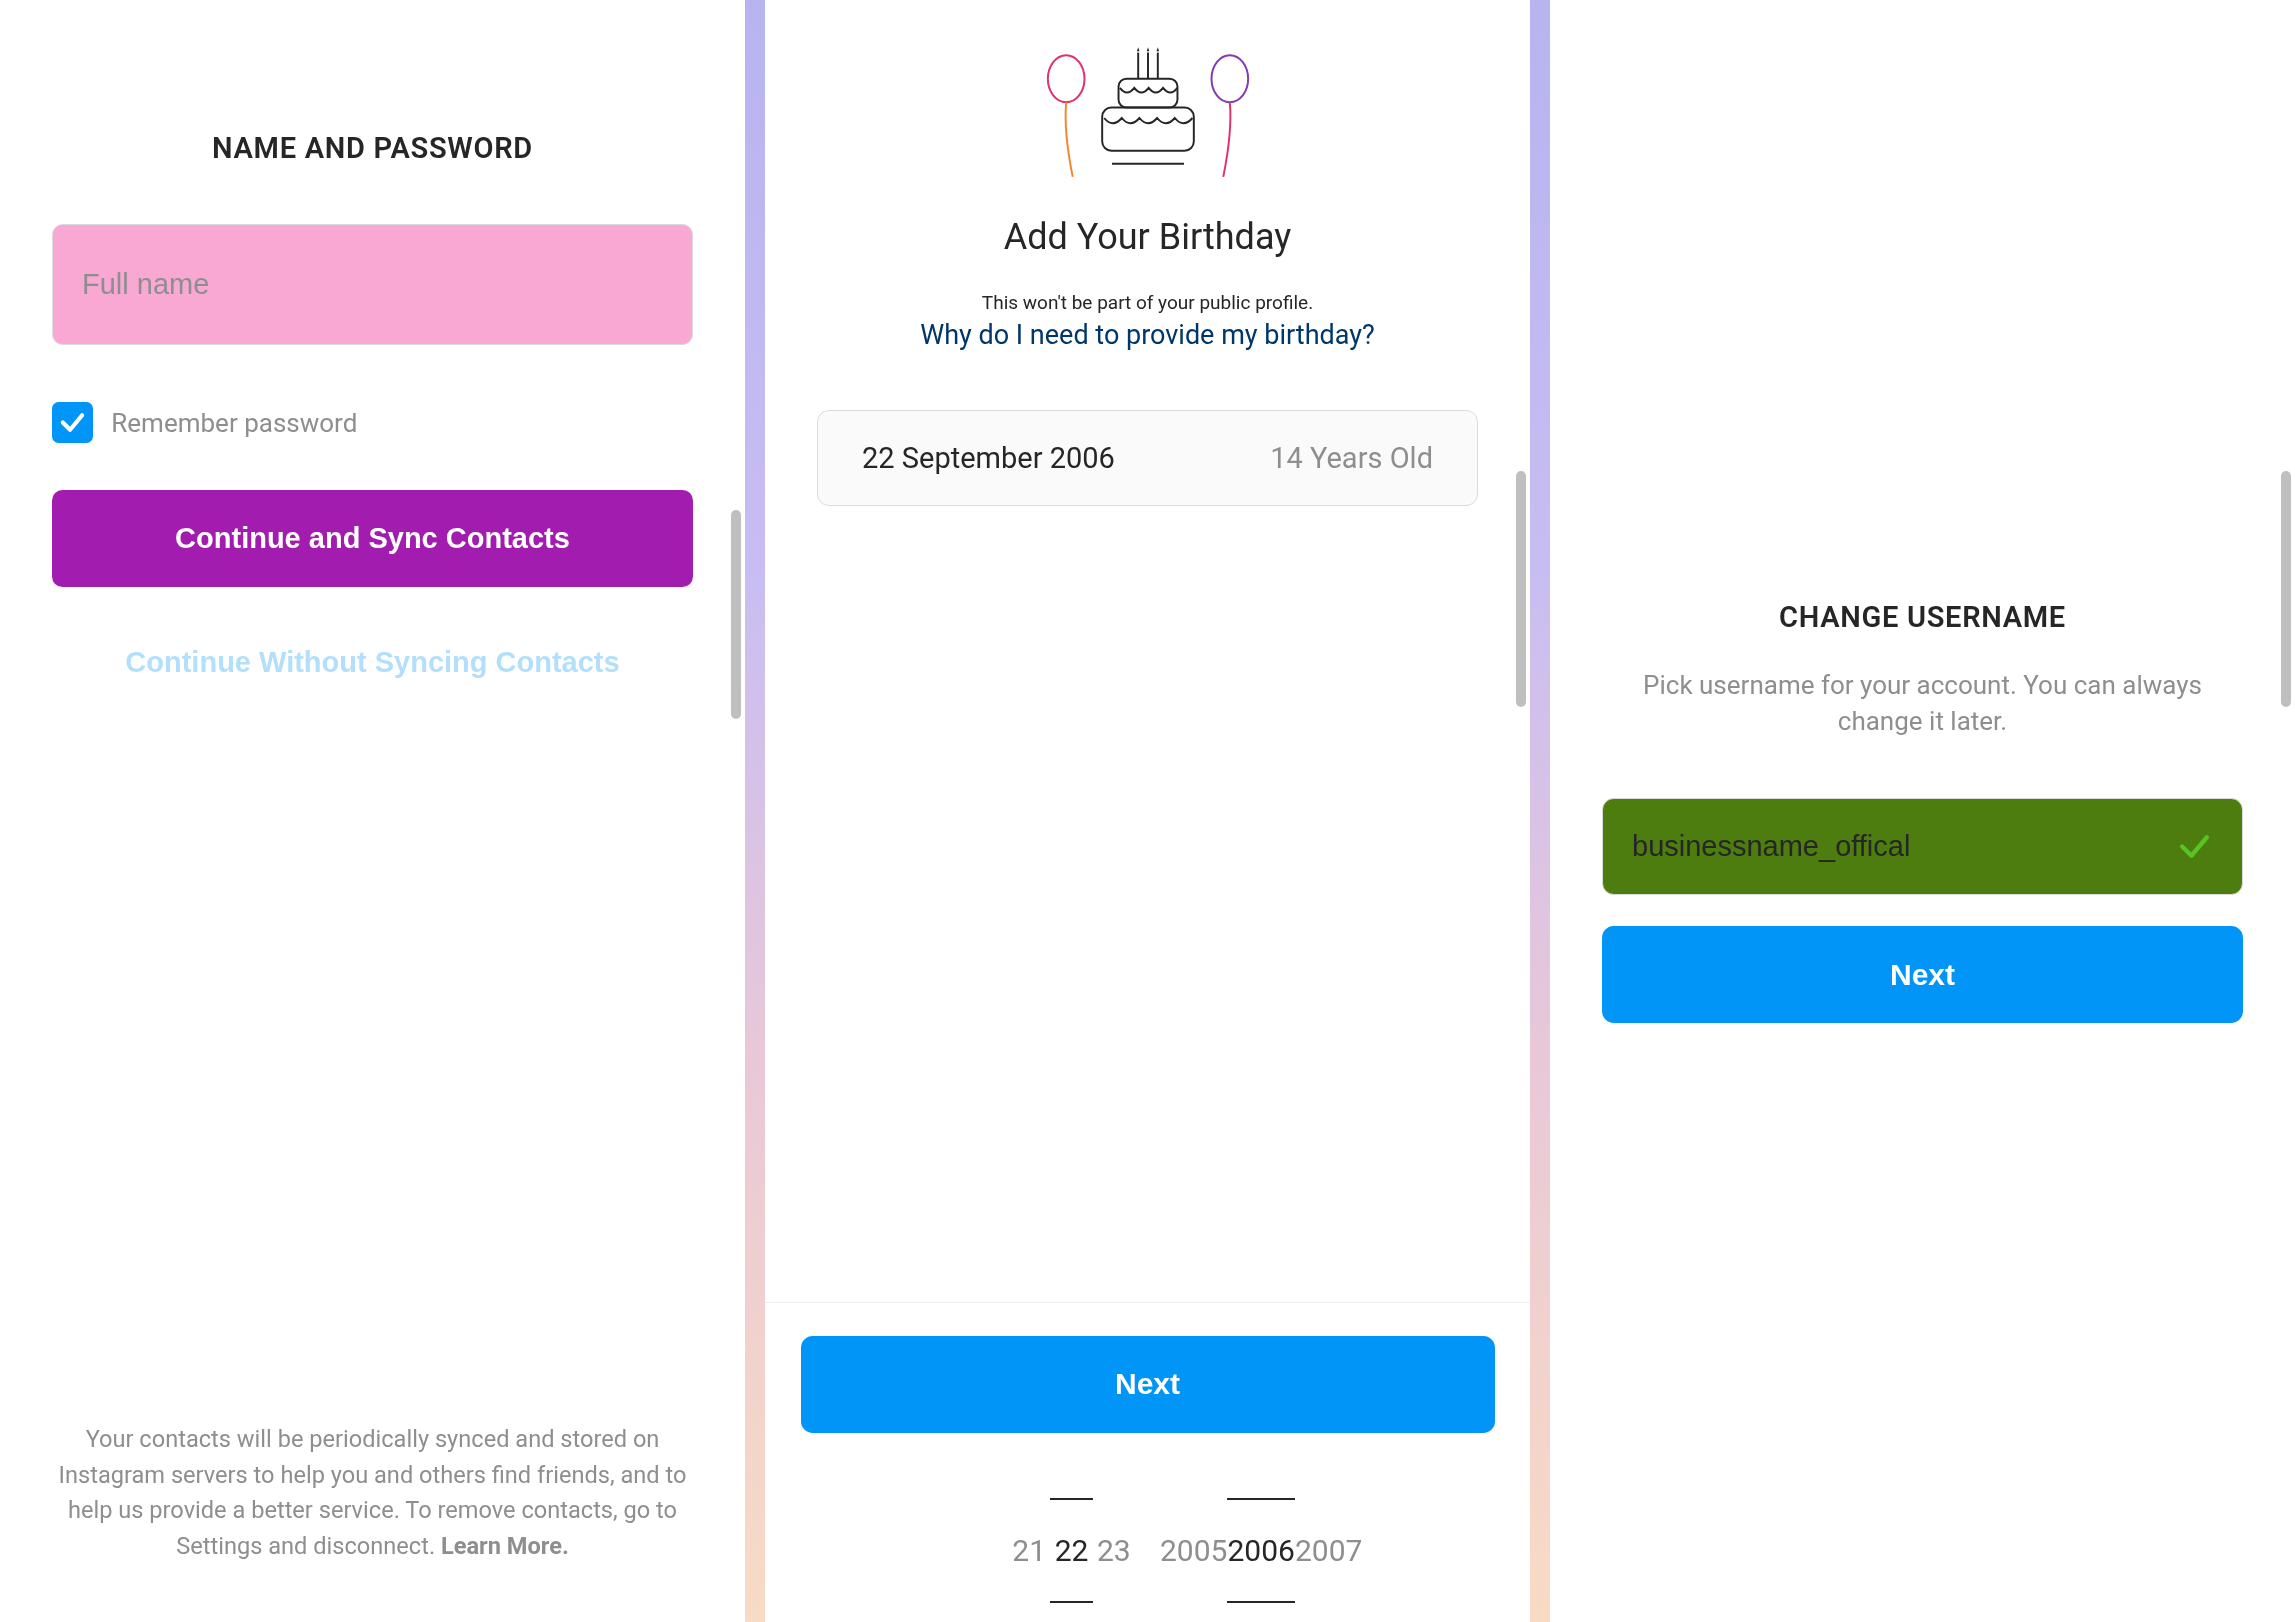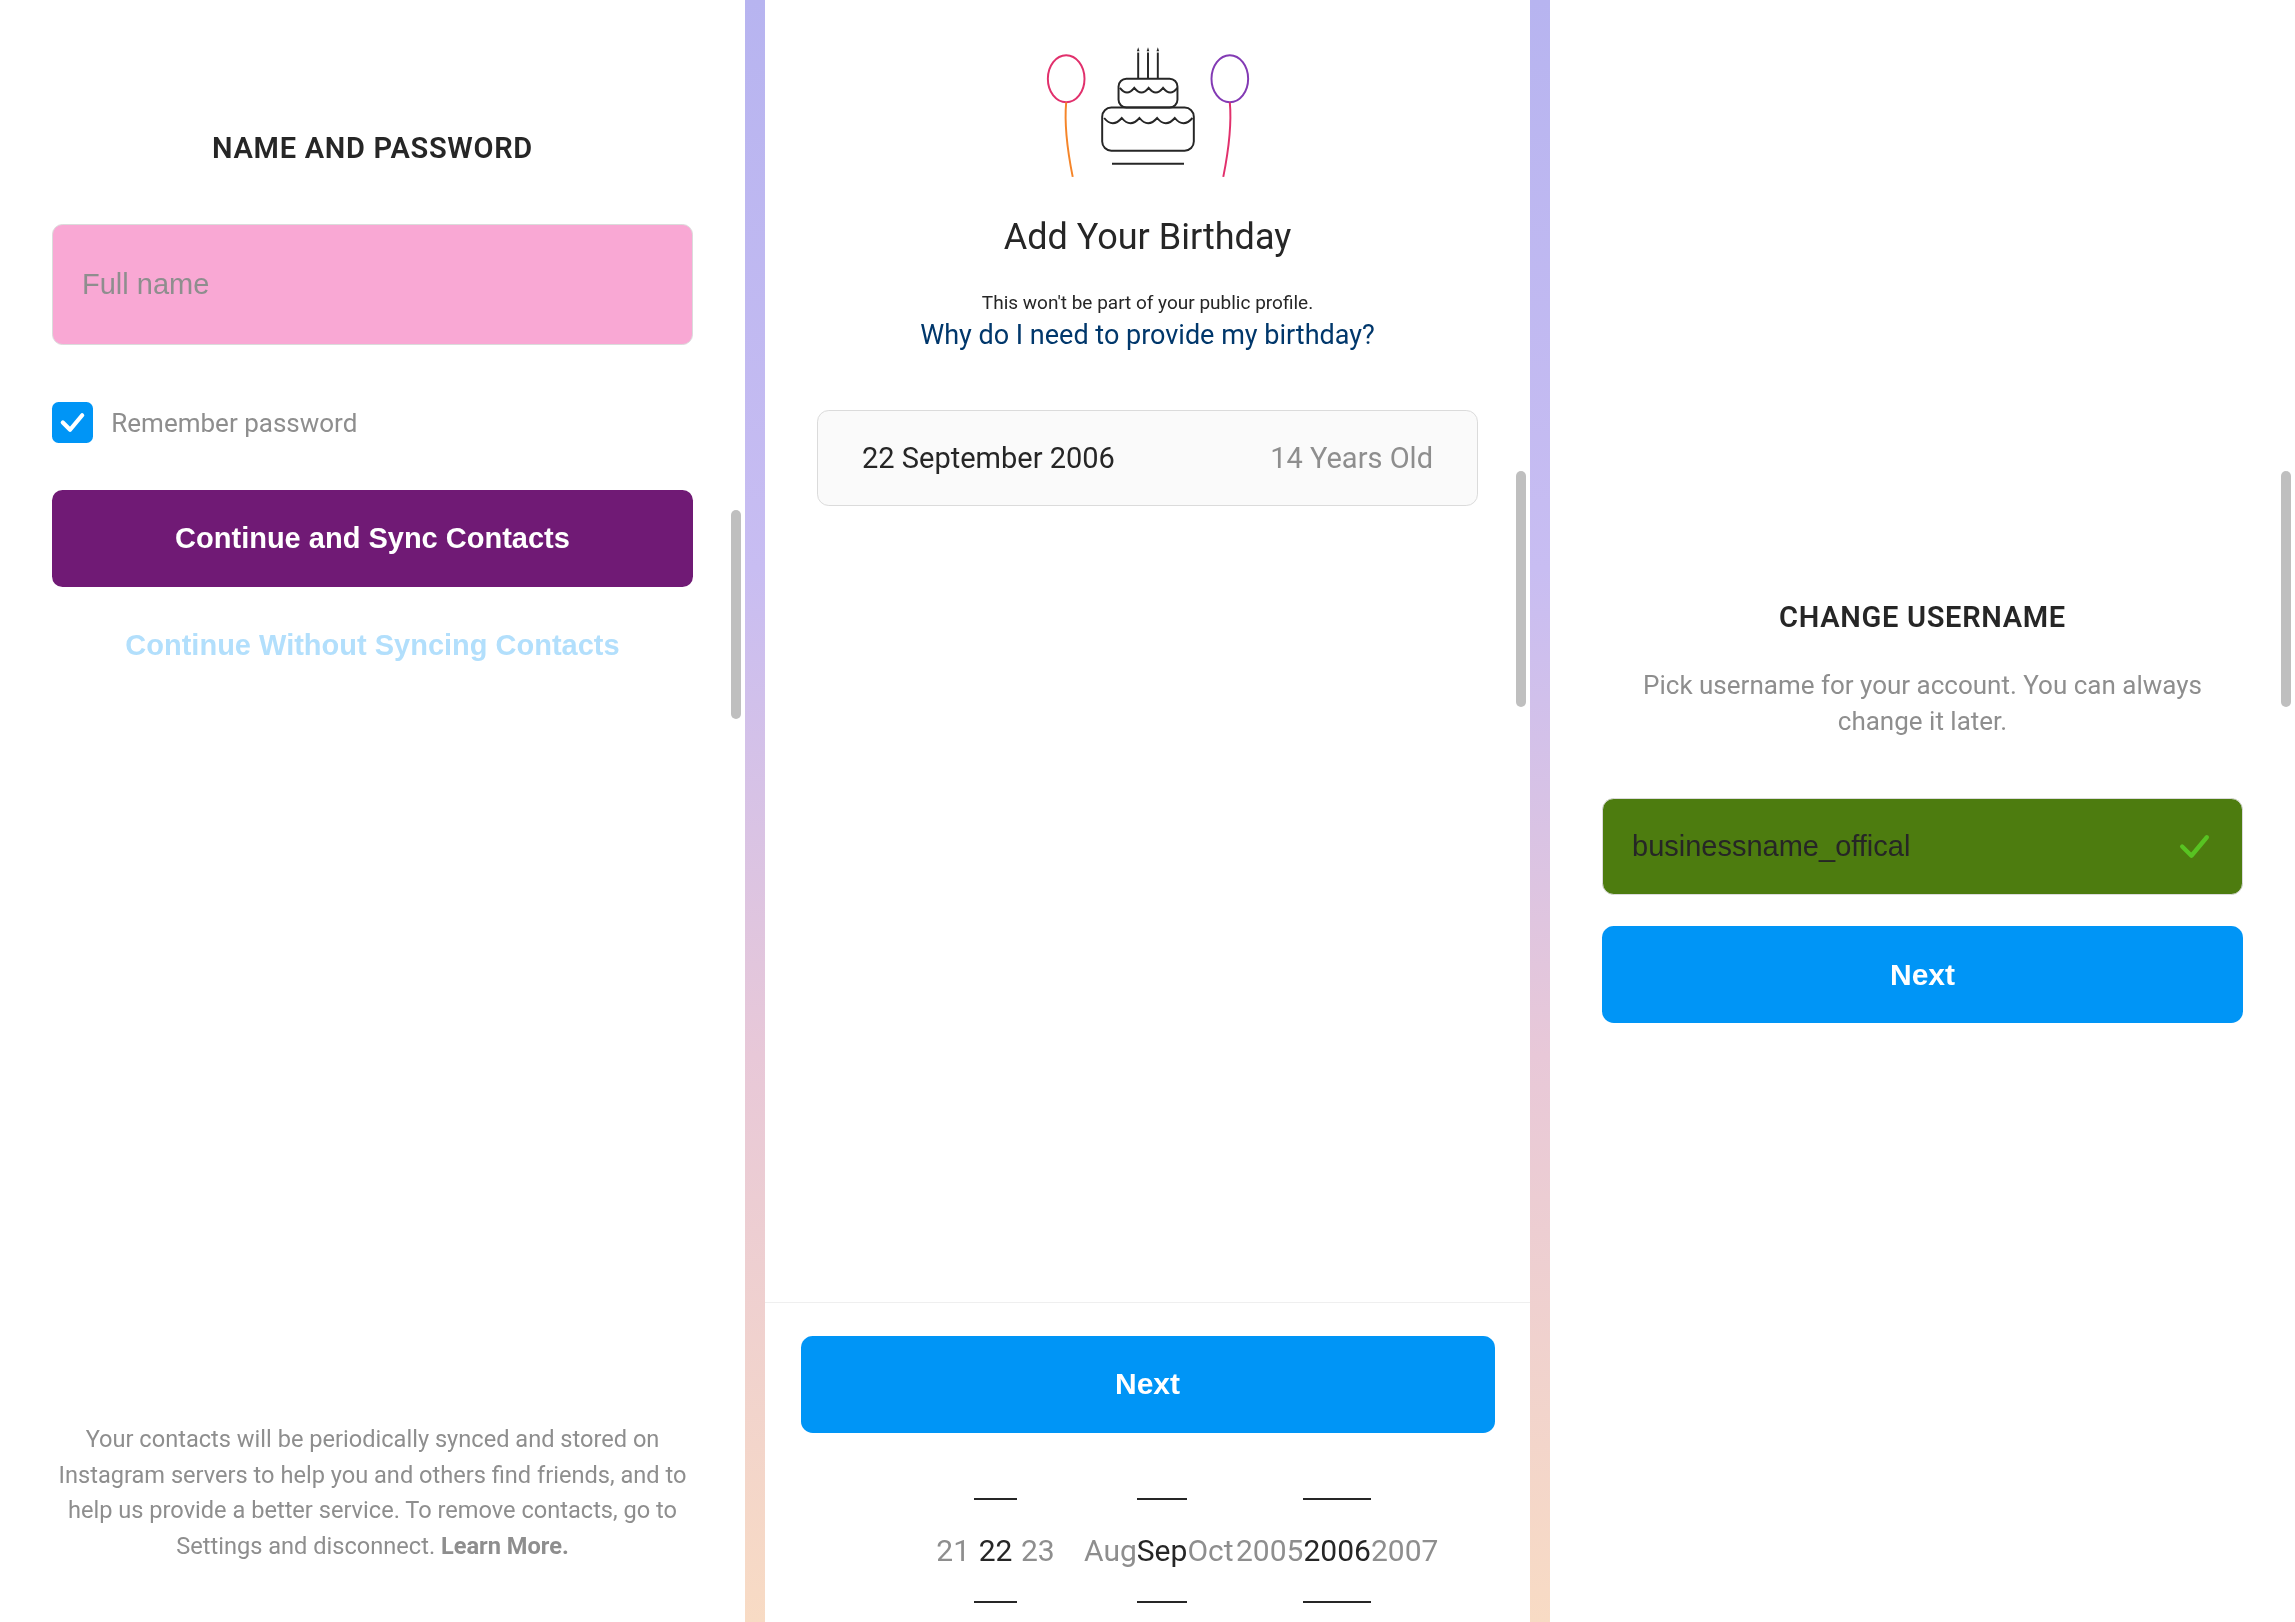--- a/index.html
+++ b/index.html
@@ -68,25 +68,25 @@
   .s1-check-svg { width: 29px; height: 29px; }
   .s1-remember-label {
     font-size: 26px;
     color: #8e8e8e;
   }
   .s1-btn-primary {
     width: 641px;
     height: 97px;
     border: none;
     border-radius: 10.5px;
-    background: #701a75;
+    background: #a21caf;
     color: #fff;
     font-size: 29px;
     font-weight: 600;
-    margin-bottom: 42px;
+    margin-bottom: 59px;
     cursor: pointer;
   }
   .s1-btn-secondary {
     font-size: 29px;
     font-weight: 700;
     color: #b2dffc;
     background: none;
     border: none;
     cursor: pointer;
   }
@@ -346,25 +346,20 @@
   <div class="s2-bottom">
     <button class="s2-btn-next">Next</button>
 
     <div class="s2-picker">
       <div class="s2-picker-col">
         <div class="s2-picker-cell s2-picker-faded">21</div>
         <div class="s2-picker-cell s2-picker-selected">22</div>
         <div class="s2-picker-cell s2-picker-faded">23</div>
       </div>
       <div class="s2-picker-col">
-        <div class="s2-picker-cell s2-picker-faded">Aug</div>
-        <div class="s2-picker-cell s2-picker-selected">Sep</div>
-        <div class="s2-picker-cell s2-picker-faded">Oct</div>
-      </div>
-      <div class="s2-picker-col">
         <div class="s2-picker-cell s2-picker-faded">2005</div>
         <div class="s2-picker-cell s2-picker-selected">2006</div>
         <div class="s2-picker-cell s2-picker-faded">2007</div>
       </div>
     </div>
   </div>
 </div>
 
 <div class="gradient-gutter"></div>
 

